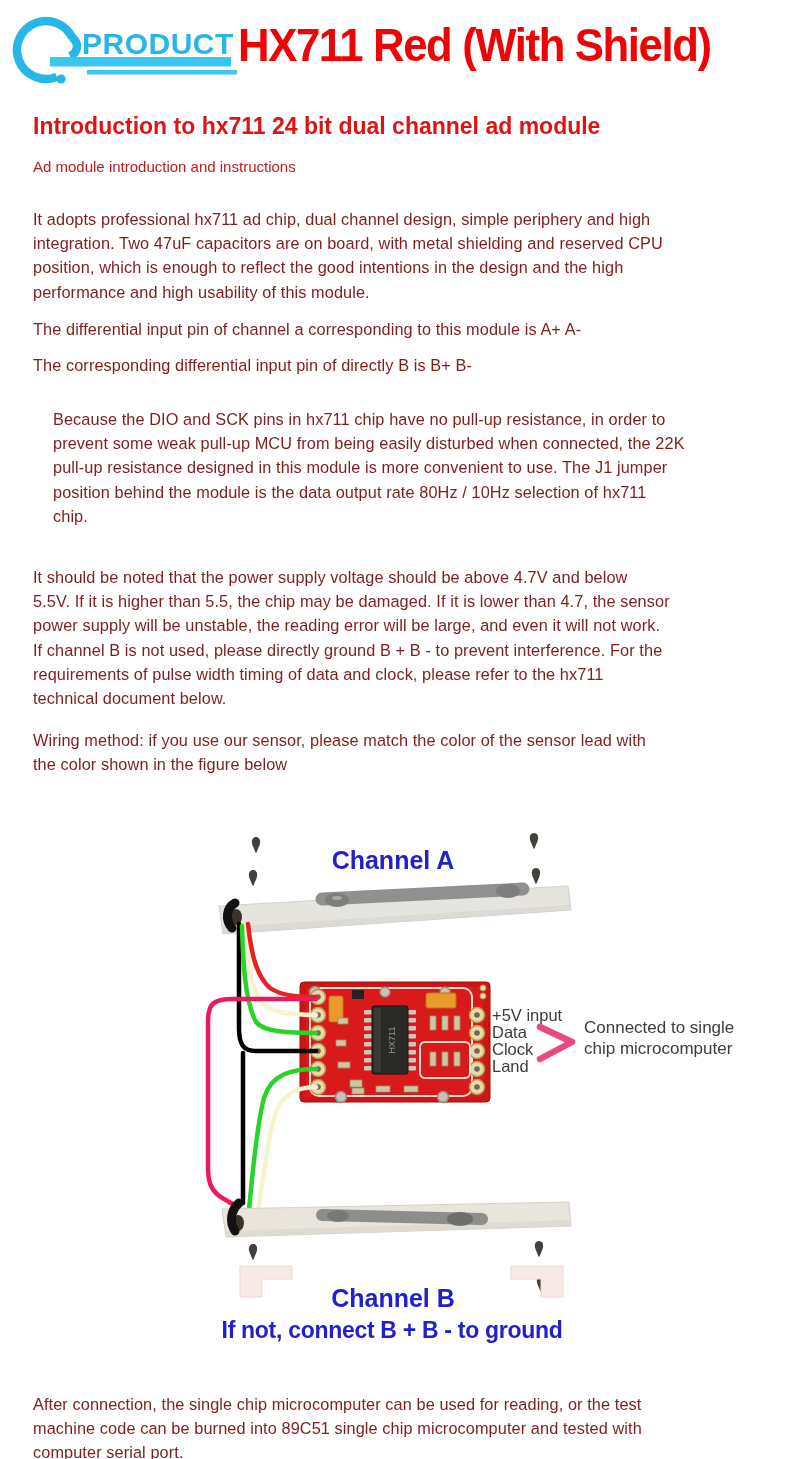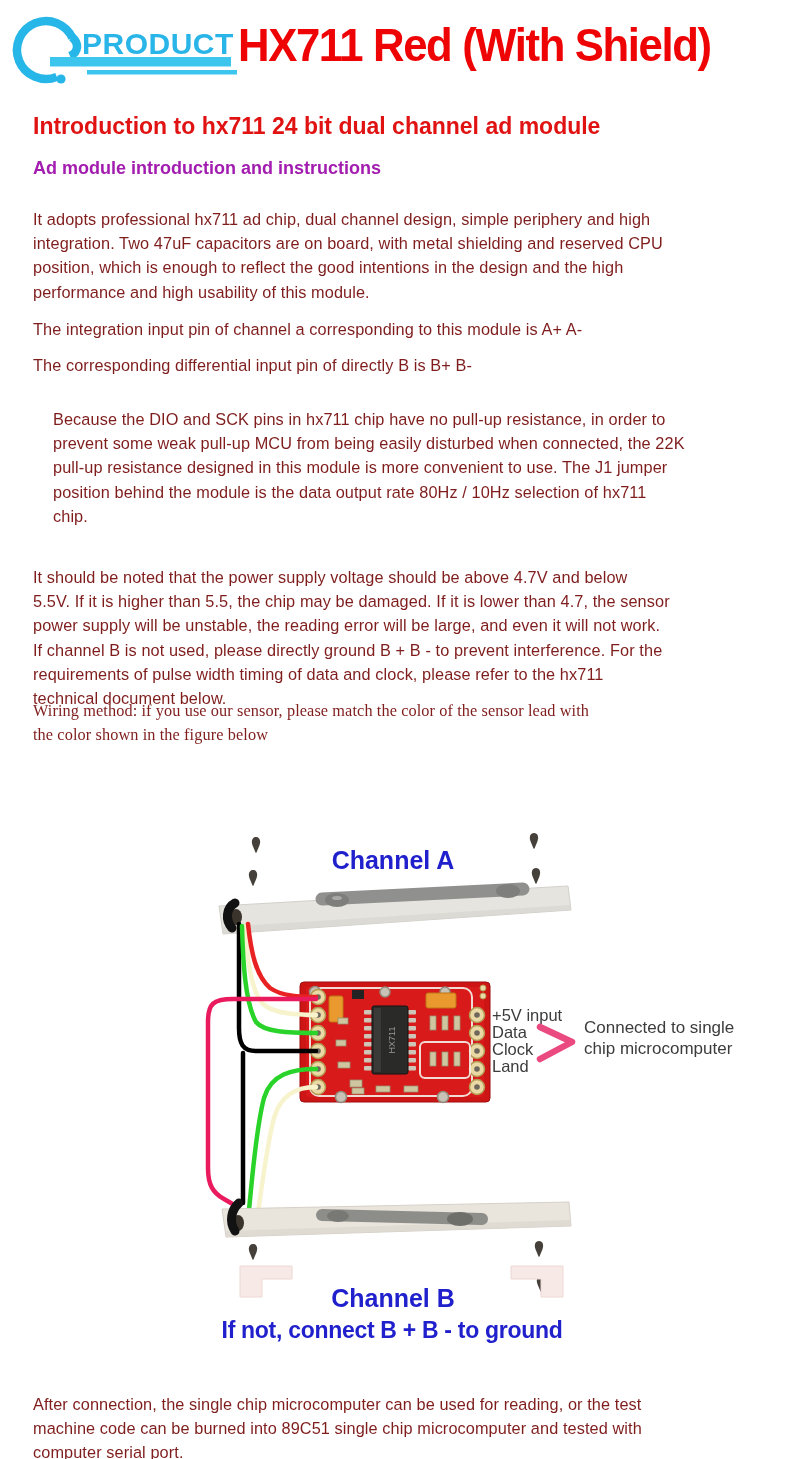--- a/index.html
+++ b/index.html
@@ -11,28 +11,28 @@
   .abs{position:absolute;}
   
   #logo-svg{left:6px;top:6px;width:240px;height:94px;}
   #page-title{
     left:238px;top:17px;font-size:47px;font-weight:700;color:#ee0404;
     letter-spacing:-1.5px;white-space:nowrap;
     transform:scaleX(.93);transform-origin:left top;
   }
   
   .h-red{left:33px;top:113px;font-size:23px;font-weight:700;color:#e01212;white-space:nowrap;}
-  .h-black{left:33px;top:158px;font-size:18px;font-weight:700;color:#a21caf;white-space:nowrap;}
+  .h-black{left:33px;top:158px;font-size:15px;font-weight:400;color:#b91c1c;white-space:nowrap;}
   
   .para{
     left:33px;width:752px;font-size:16.3px;line-height:24.2px;color:#7f1d1d;
     white-space:pre-line;letter-spacing:0.1px;
   }
   #p1{top:207px;} #p2{top:317px;} #p3{top:353px;} #p4{top:407px;margin-left:20px;}
-  #p5{top:544px;margin-top:21px;} #p6{top:699px;font-family:Liberation Serif, serif;} #p7{top:1392px;}
+  #p5{top:544px;margin-top:21px;} #p6{top:728px;} #p7{top:1392px;}
   
   #diagram-svg{left:128px;top:790px;width:615px;height:565px;}
   .dg-blue{font-size:25px;font-weight:700;fill:#2020cc;}
   .dg-note{font-size:23px;font-weight:700;fill:#2020cc;letter-spacing:-0.3px;}
   .dg-label{font-size:16.5px;fill:#3c3c3c;}
   .wire{fill:none;stroke-linecap:round;stroke-width:4.5px;}
 </style>
 </head>
 <body>
 
@@ -49,21 +49,21 @@
 
 <div id="page-title" class="abs">HX711 Red (With Shield)</div>
 
 <div class="abs h-red">Introduction to hx711 24 bit dual channel ad module</div>
 <div class="abs h-black">Ad module introduction and instructions</div>
 
 <div id="p1" class="abs para">It adopts professional hx711 ad chip, dual channel design, simple periphery and high
 integration. Two 47uF capacitors are on board, with metal shielding and reserved CPU
 position, which is enough to reflect the good intentions in the design and the high
 performance and high usability of this module.</div>
-<div id="p2" class="abs para">The integration input pin of channel a corresponding to this module is A+ A-</div>
+<div id="p2" class="abs para">The differential input pin of channel a corresponding to this module is A+ A-</div>
 <div id="p3" class="abs para">The corresponding differential input pin of directly B is B+ B-</div>
 <div id="p4" class="abs para">Because the DIO and SCK pins in hx711 chip have no pull-up resistance, in order to
 prevent some weak pull-up MCU from being easily disturbed when connected, the 22K
 pull-up resistance designed in this module is more convenient to use. The J1 jumper
 position behind the module is the data output rate 80Hz / 10Hz selection of hx711
 chip.</div>
 <div id="p5" class="abs para">It should be noted that the power supply voltage should be above 4.7V and below
 5.5V. If it is higher than 5.5, the chip may be damaged. If it is lower than 4.7, the sensor
 power supply will be unstable, the reading error will be large, and even it will not work.
 If channel B is not used, please directly ground B + B - to prevent interference. For the

